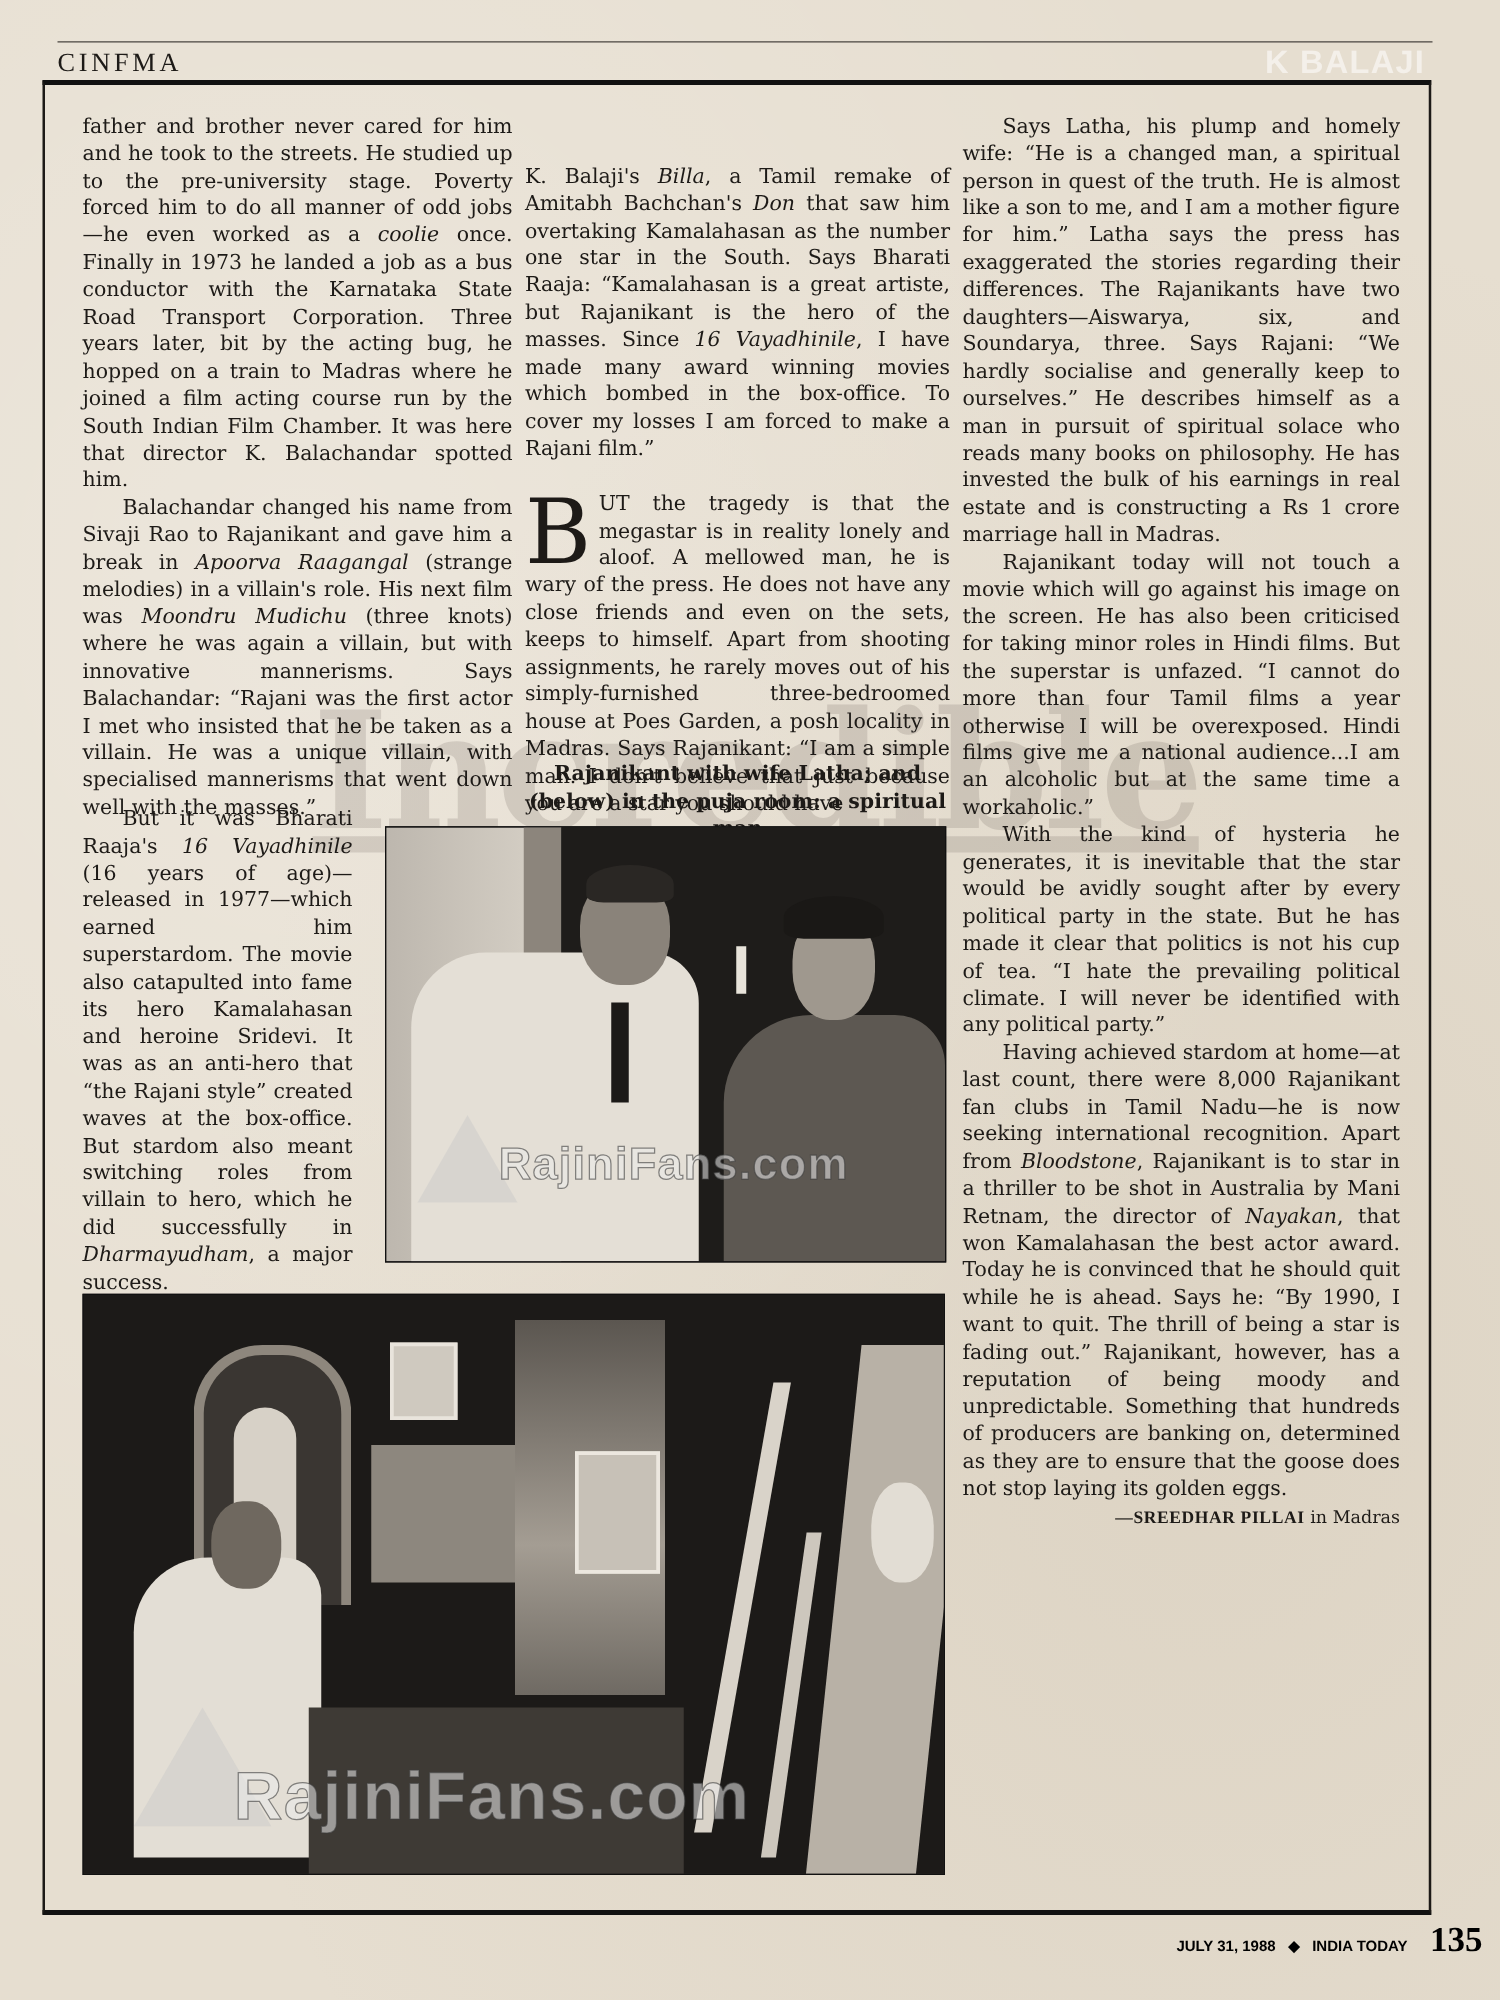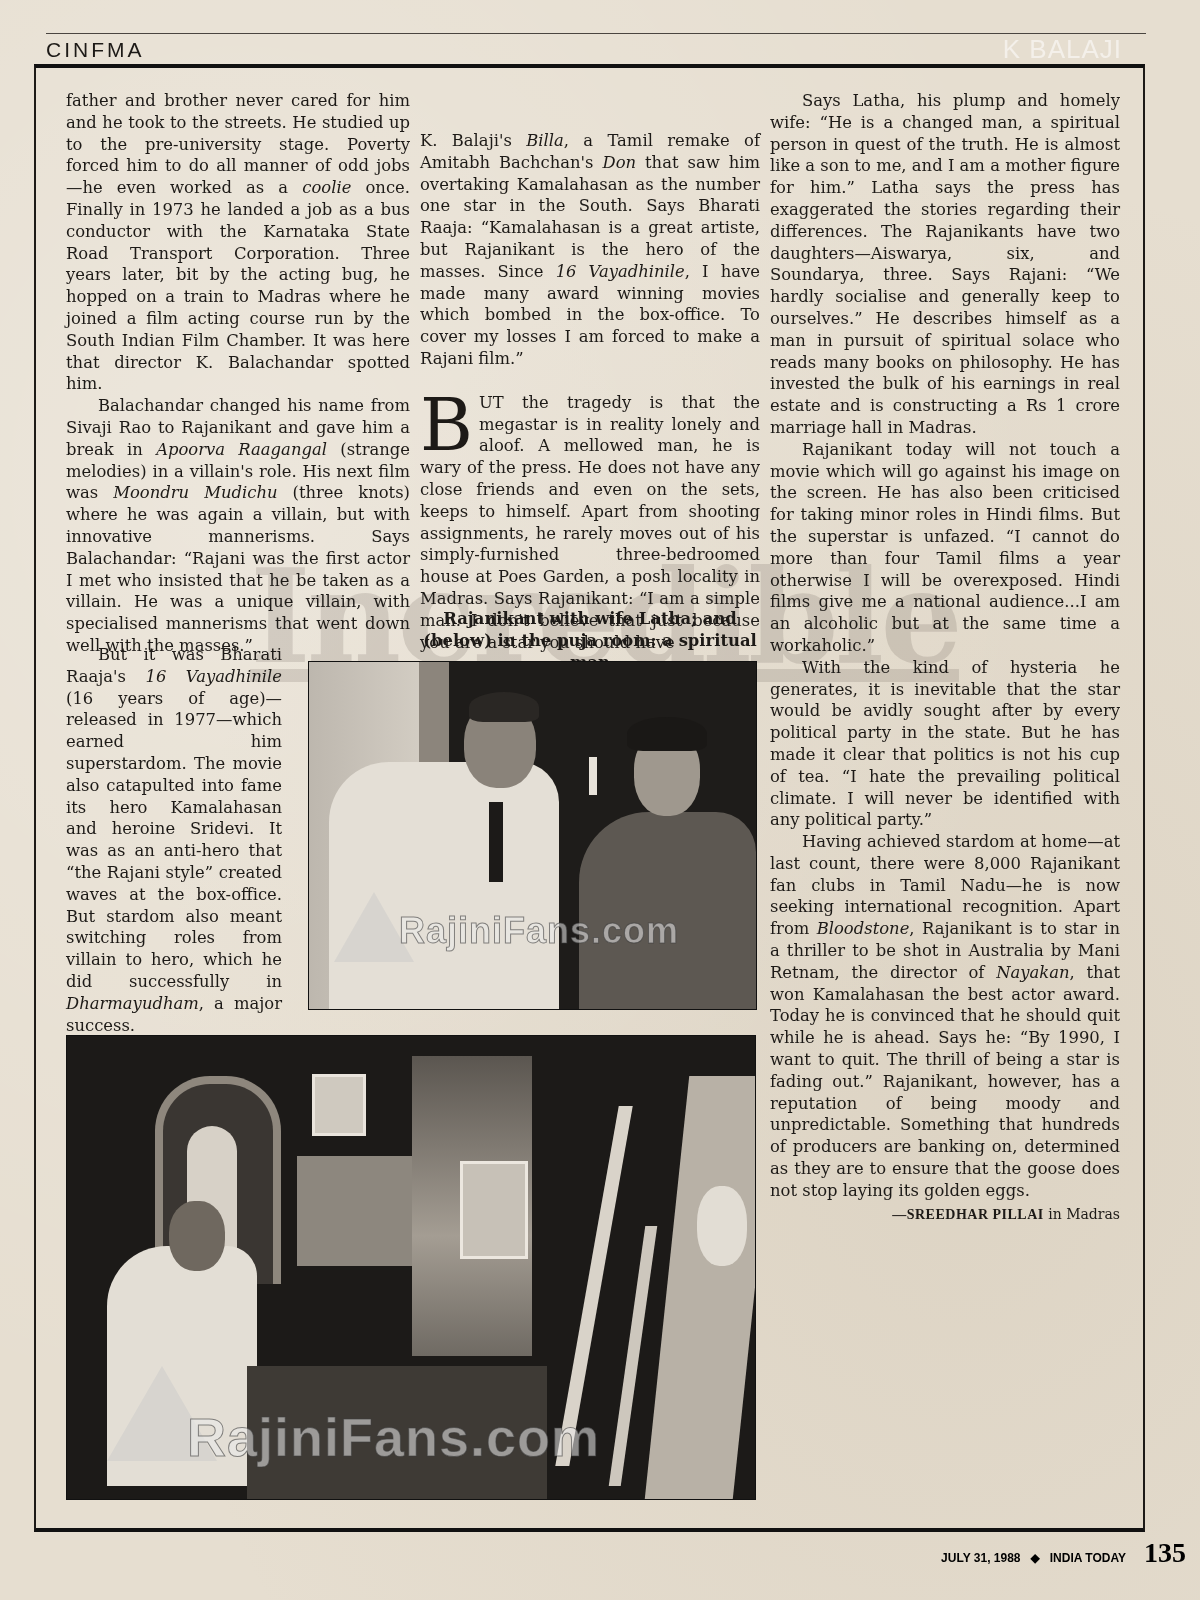--- a/index.html
+++ b/index.html
@@ -8,25 +8,25 @@
     background: #e6ded0;
     background-image:
       radial-gradient(ellipse at 20% 30%, rgba(255,255,255,0.25), transparent 60%),
       radial-gradient(ellipse at 80% 70%, rgba(180,165,140,0.18), transparent 60%);
     font-family: "DejaVu Serif", "Liberation Serif", serif;
     color: #1d1a17;
   }
   .top-rule { position: absolute; left: 46px; top: 33px; width: 1100px; height: 1px; background: #4a4540; }
   .section-label {
     position: absolute; left: 46px; top: 38px;
-    font-family: Liberation Sans, sans-serif; font-size: 21px; letter-spacing: 3px; color: #1d1a17;
+    font-family: Liberation Serif, serif; font-size: 21px; letter-spacing: 3px; color: #1d1a17;
   }
   .section-byline {
-    position: absolute; right: 78px; top: 34px;
-    font-family: "Liberation Sans", sans-serif; font-weight: normal; font-size: 26px;
+    position: absolute; right: 60px; top: 34px;
+    font-family: "Liberation Sans", sans-serif; font-weight: bold; font-size: 26px;
     color: #f4f0ea; letter-spacing: 1px;
   }
   .frame {
     position: absolute; left: 34px; top: 64px; width: 1111px; height: 1468px;
     border-left: 2px solid #1d1a17; border-right: 2px solid #1d1a17;
     border-top: 4px solid #111; border-bottom: 4px solid #111;
     box-sizing: border-box;
   }
   .col {
     position: absolute; font-size: 16.4px; line-height: 21.8px; text-align: justify;

